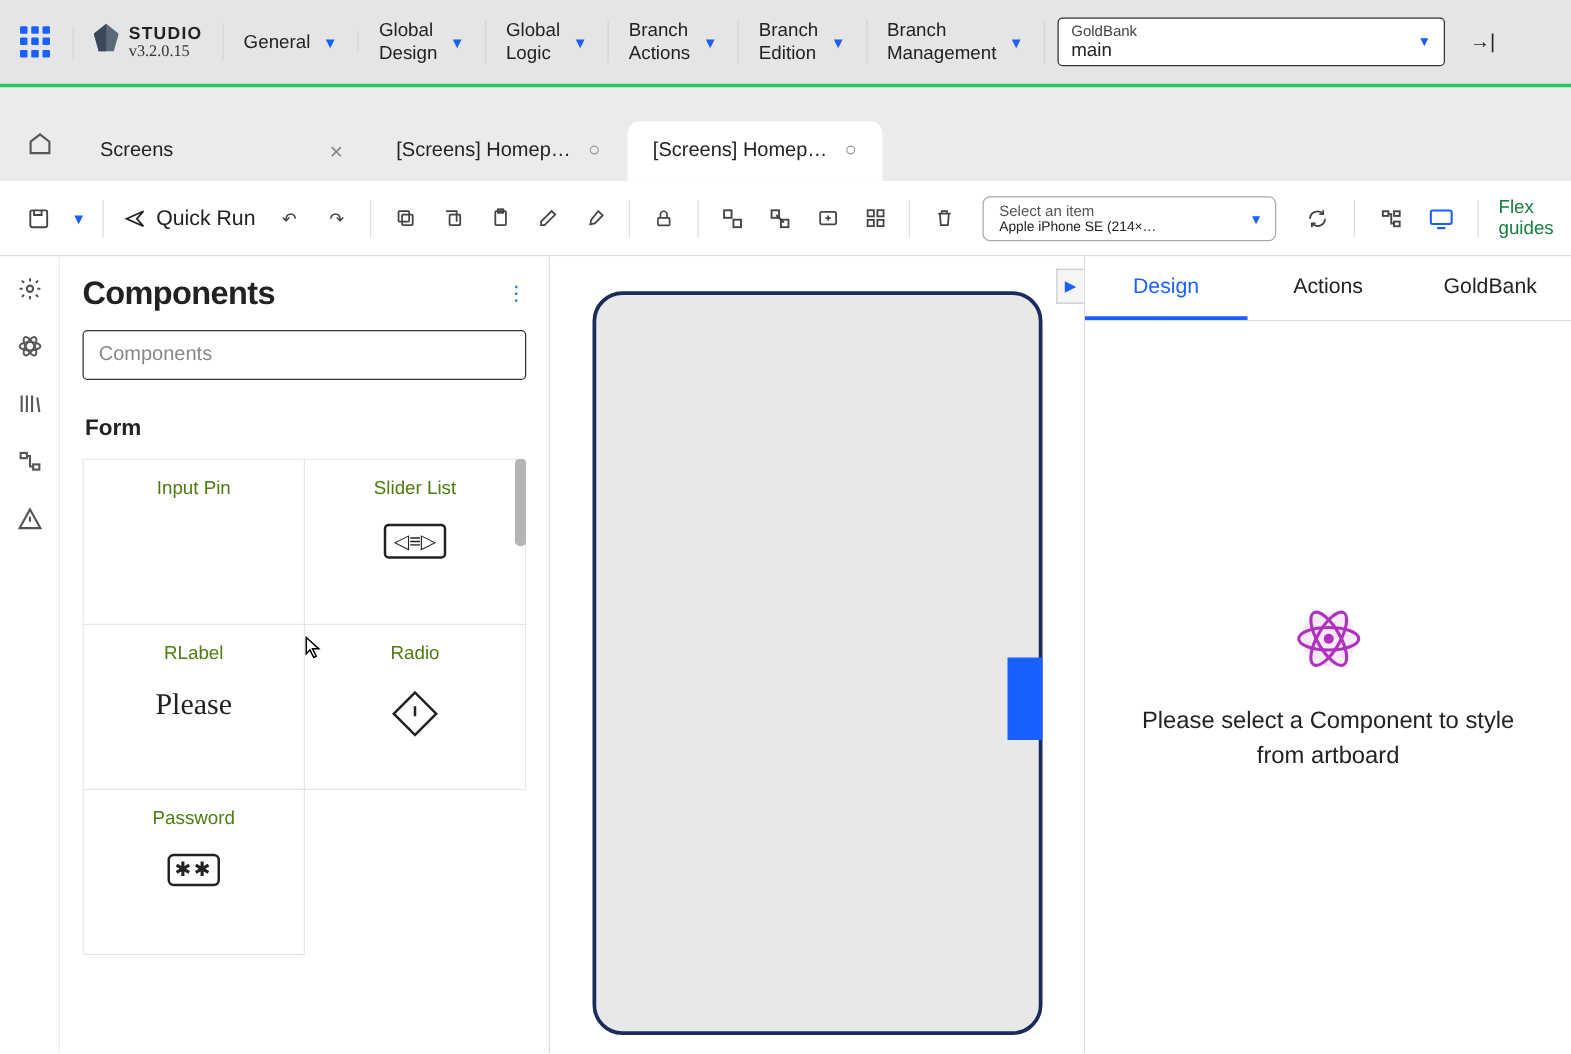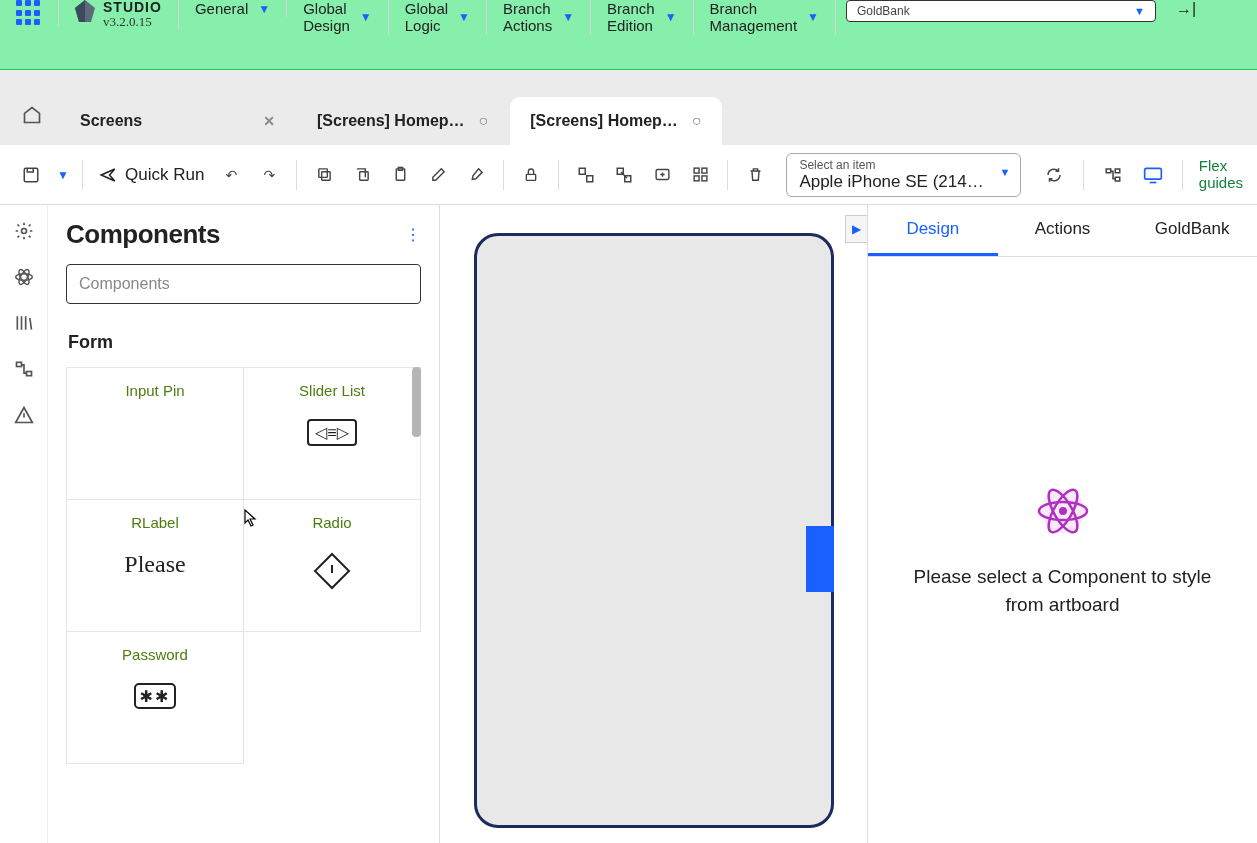--- a/index.html
+++ b/index.html
@@ -1,53 +1,53 @@
 <!DOCTYPE html>
 <html><head>
 <meta charset="utf-8">
 <style>
   * { box-sizing: border-box; margin: 0; padding: 0; font-family: -apple-system, BlinkMacSystemFont, "Segoe UI", Arial, sans-serif; }
   body { background: #fff; color: #222; font-size: 14px; overflow: hidden; }
   
   
-  .topbar { display: flex; align-items: flex-start; height: 70px; background: #86efac; border-bottom: 1px solid #22c55e; }
+  .topbar { display: flex; align-items: center; height: 70px; background: #e5e5e5; border-bottom: 3px solid #22c55e; }
   .topbar-cell { display: flex; align-items: center; padding: 0 16px; border-right: 1px solid #d5d5d5; gap: 8px; cursor: pointer; }
   .app-icon { width: 26px; height: 26px; display: flex; flex-wrap: wrap; gap: 3px; }
   .app-icon span { width: 6px; height: 6px; background: #1a5fff; border-radius: 1px; }
   .studio-block { display: flex; align-items: center; gap: 8px; }
   .studio-logo { font-size: 20px; color: #444; }
   .studio-text { line-height: 1.1; }
   .studio-text .name { font-weight: 700; letter-spacing: 1px; font-size: 14px; }
   .studio-text .ver { font-size: 13px; color: #333; font-family: Liberation Serif, serif; }
   .menu-label { font-size: 15px; color: #222; line-height: 1.15; }
   .chev { color: #1a5fff; font-size: 12px; margin-left: 2px; }
   .branch-sel { display: flex; flex-direction: column; justify-content: center; padding: 0 10px; }
   .branch-sel-box { border: 1px solid #333; border-radius: 4px; padding: 3px 10px; width: 310px; position: relative; background: #fff; }
   .branch-sel-box .small { font-size: 12px; color: #444; }
   .branch-sel-box .val { font-size: 15px; color: #222; }
   .branch-sel-box .dd { position: absolute; right: 10px; top: 50%; transform: translateY(-50%); color: #1a5fff; font-size: 11px; }
   .collapse-icon { padding: 0 10px; display: flex; align-items: center; color: #222; font-size: 16px; }
 
   
-  .tabstrip { display: flex; align-items: flex-end; height: 75px; background: #ebebeb; padding-left: 12px; font-weight: bold; }
+  .tabstrip { display: flex; align-items: flex-end; height: 75px; background: #ebebeb; padding-left: 12px; }
   .home-icon { width: 40px; height: 40px; display: flex; align-items: center; justify-content: center; color: #555; font-size: 18px; margin-right: 8px; margin-bottom: 10px; cursor: pointer; }
   .tab { display: flex; align-items: center; gap: 14px; padding: 10px 20px; height: 48px; border-radius: 10px 10px 0 0; margin-right: 2px; cursor: pointer; font-size: 16px; }
   .tab.inactive { background: transparent; }
   .tab.active { background: #fff; }
   .tab .close, .tab .circle { color: #888; font-size: 14px; }
   .tab .circle { font-size: 16px; }
 
   
   .toolbar { display: flex; align-items: center; height: 60px; border-bottom: 1px solid #ddd; padding: 0 14px; gap: 4px; background: #fff; }
   .tbtn { width: 34px; height: 34px; display: flex; align-items: center; justify-content: center; color: #444; cursor: pointer; border-radius: 4px; }
   .tsep { width: 1px; height: 30px; background: #ddd; margin: 0 6px; }
   .quick-run { display: flex; align-items: center; gap: 8px; font-size: 17px; cursor: pointer; padding: 0 6px; }
   .device-sel { border: 1px solid #aaa; border-radius: 6px; padding: 4px 12px; width: 235px; position: relative; background: #fff; margin-left: 10px;}
   .device-sel .small { font-size: 12px; color: #555; }
-  .device-sel .val { font-size: 17px; color: #222; white-space: nowrap; overflow: hidden; text-overflow: ellipsis; padding-right: 18px;}
+  .device-sel .val { font-size: 11px; color: #222; white-space: nowrap; overflow: hidden; text-overflow: ellipsis; padding-right: 18px;}
   .device-sel .dd { position: absolute; right: 10px; top: 12px; color: #1a5fff; font-size: 11px; }
   .flex-guides { font-size: 15px; color: #15803d; line-height: 1.1; margin-left: 4px; cursor: pointer; }
   .toolbar-right { margin-left: auto; display: flex; align-items: center; gap: 6px; }
 
   
   .main { display: flex; height: calc(100vh - 205px); }
   .side-icons { width: 48px; border-right: 1px solid #eee; display: flex; flex-direction: column; align-items: center; padding-top: 14px; gap: 22px; }
   .side-icons .sbtn { width: 24px; height: 24px; display: flex; align-items: center; justify-content: center; color: #555; cursor: pointer; }
   
   .components-panel { width: 392px; border-right: 1px solid #ddd; padding: 14px 18px 0 18px; display: flex; flex-direction: column; position: relative; }
@@ -133,20 +133,21 @@
     <span class="chev">▼</span>
   </div>
   <div class="topbar-cell">
     <span class="menu-label" style="white-space:pre-line">Branch
 Management</span>
     <span class="chev">▼</span>
   </div>
   <div class="branch-sel">
     <div class="branch-sel-box">
       <div class="small">GoldBank</div>
+      <div class="val">main</div>
       <span class="dd">▼</span>
     </div>
   </div>
   <div class="collapse-icon">→|</div>
 </div>
 
 <div class="tabstrip">
   <div class="home-icon">
     <svg width="20" height="20" viewBox="0 0 24 24" fill="none" stroke="#555" stroke-width="2">
         <path d="M3 10 L12 3 L21 10 V21 H3 Z"></path>

